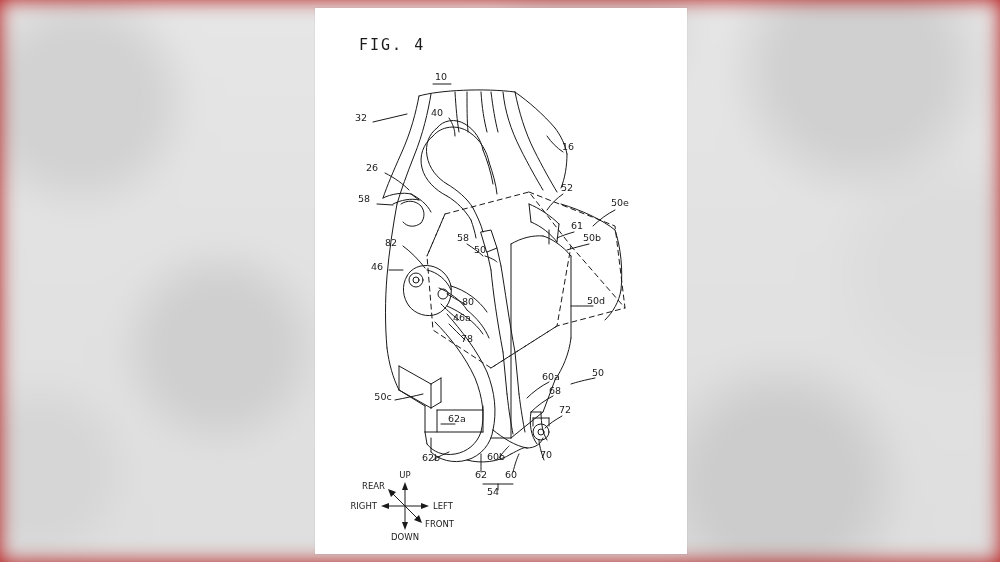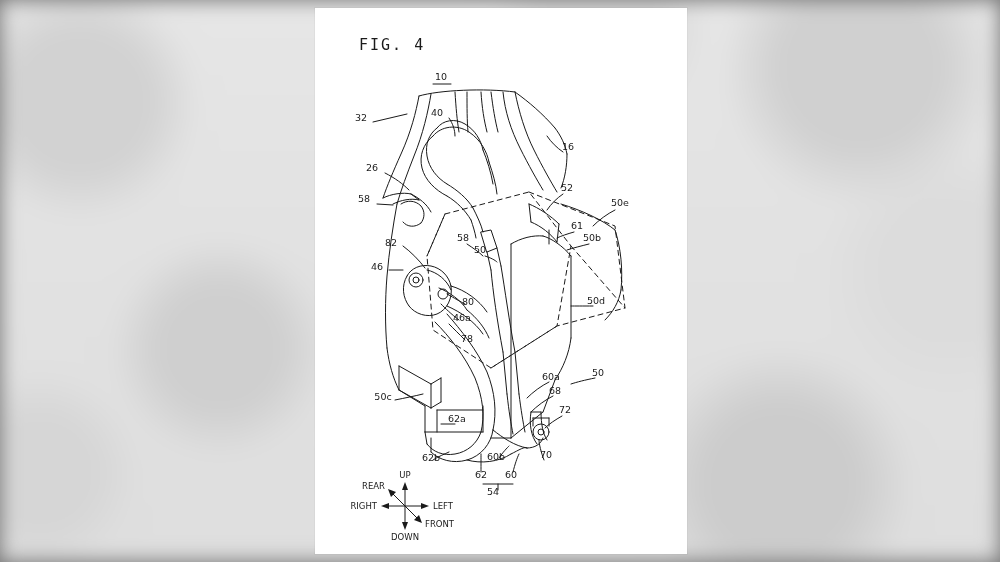--- a/index.html
+++ b/index.html
@@ -10,21 +10,21 @@
   body {
     width: 1000px;
     height: 562px;
     overflow: hidden;
     font-family: "Liberation Sans", sans-serif;
   }
   #stage {
     position: relative;
     width: 1000px;
     height: 562px;
-    background: #737373;
+    background: #b91c1c;
     overflow: hidden;
   }
   
   #backdrop {
     position: absolute;
     inset: 0;
     background:
       radial-gradient(circle at 8% 18%, #d2d2d2 0 70px, rgba(210,210,210,0) 120px),
       radial-gradient(circle at 22% 62%, #cfcfcf 0 60px, rgba(207,207,207,0) 110px),
       radial-gradient(circle at 4% 84%, #d6d6d6 0 55px, rgba(214,214,214,0) 100px),

